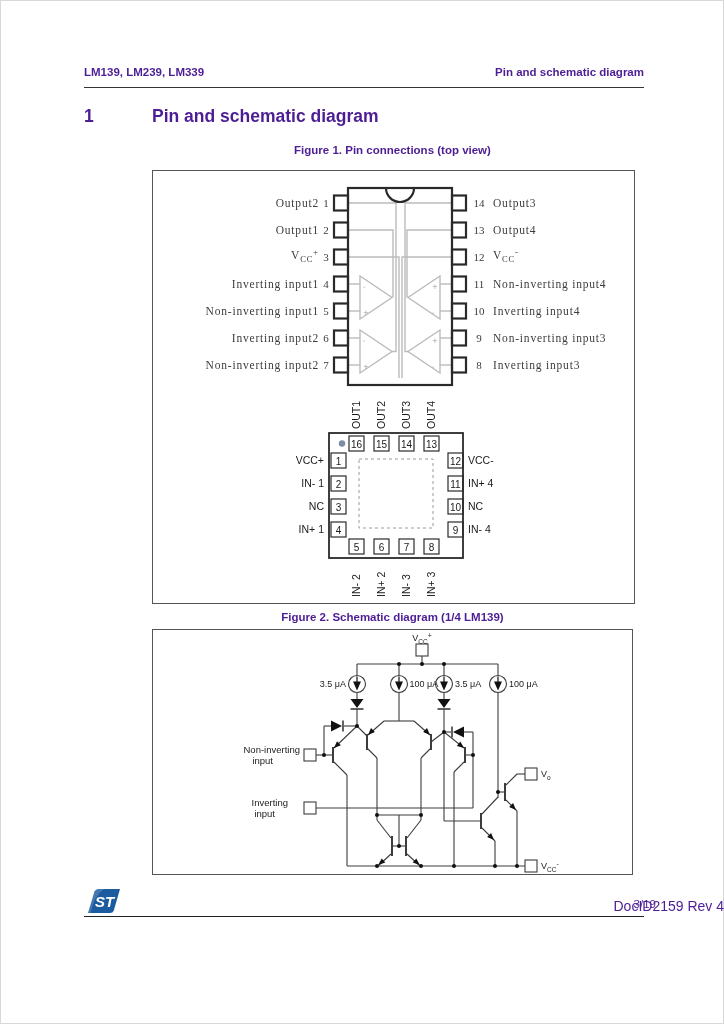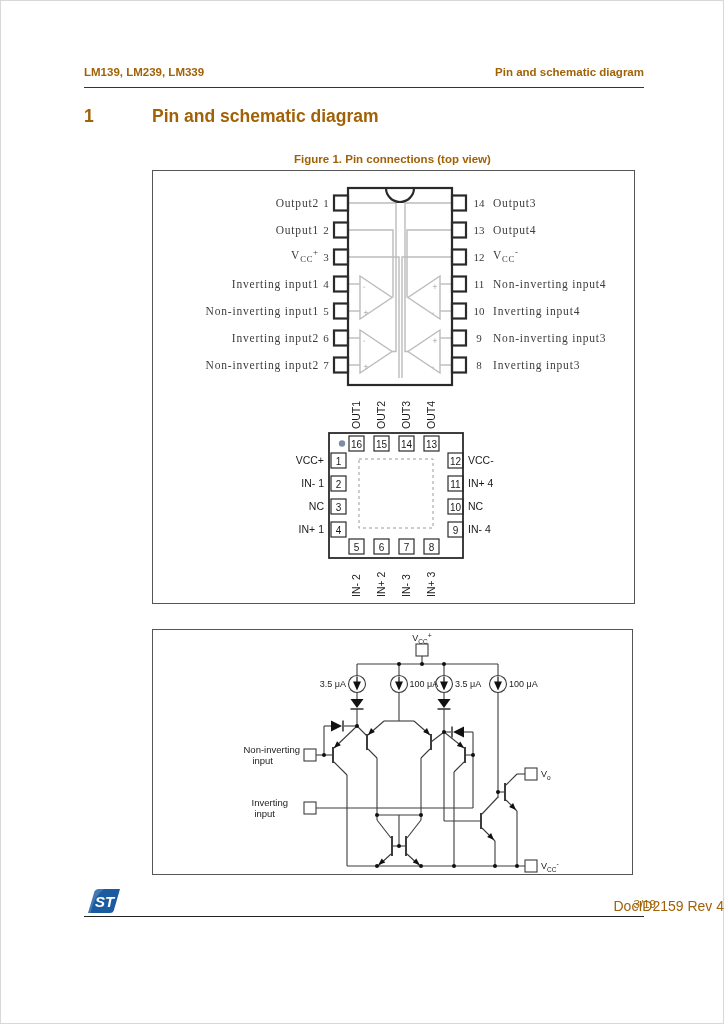--- a/index.html
+++ b/index.html
@@ -1,26 +1,26 @@
 <!DOCTYPE html>
 <html><head>
 <meta charset="utf-8">
 <style>
   html,body{margin:0;padding:0;background:#e9e9e9;}
   #page{position:relative;width:724px;height:1024px;background:#ffffff;margin:0 auto;
-        font-family:"Liberation Sans",sans-serif;color:#a16207;overflow:hidden;
+        font-family:"Liberation Sans",sans-serif;color:#4c1d95;overflow:hidden;
         box-shadow:0 0 0 1px #d8d8d8 inset;}
   .hdr-left{position:absolute;left:84px;top:66px;font-size:11.5px;font-weight:bold;}
   .hdr-right{position:absolute;right:80px;top:66px;font-size:11.5px;font-weight:bold;}
   .hdr-rule{position:absolute;left:84px;top:87px;width:560px;border-top:1.4px solid #333;}
   .sec-num{position:absolute;left:84px;top:106px;font-size:17.5px;font-weight:bold;}
   .sec-title{position:absolute;left:152px;top:106px;font-size:17.5px;font-weight:bold;}
   .fig-caption{position:absolute;left:152px;width:481px;text-align:center;
                font-size:11.5px;font-weight:bold;}
-  #fig1-caption{top:153px;}
+  #fig1-caption{top:144px;}
   #fig2-caption{top:611px;}
   .fig-box{position:absolute;left:152px;border:1px solid #555;background:#fff;}
   #fig1-box{top:170px;width:481px;height:432px;}
   #fig2-box{top:629px;width:479px;height:244px;}
   .ftr-doc{position:absolute;left:0;right:0;top:898px;text-align:right;font-size:14px;}
   .ftr-page{position:absolute;right:68px;top:898px;font-size:11.5px;}
   .ftr-rule{position:absolute;left:84px;top:916px;width:560px;border-top:1.6px solid #222;}
   #st-logo{position:absolute;left:84px;top:886px;}
   svg{display:block;}
   text{font-family:"Liberation Sans",sans-serif;}
@@ -192,20 +192,21 @@
         <text class="qfn-label" text-anchor="end" x="171" y="339">NC</text>
         <text class="qfn-label" text-anchor="end" x="171" y="362">IN+ 1</text>
         <text class="qfn-label" x="315" y="293">VCC-</text>
         <text class="qfn-label" x="315" y="316">IN+ 4</text>
         <text class="qfn-label" x="315" y="339">NC</text>
         <text class="qfn-label" x="315" y="362">IN- 4</text>
       </g>
     </svg>
   </div>
 
+  <div id="fig2-caption" class="fig-caption">Figure 2. Schematic diagram (1/4 LM139)</div>
 
   <div id="fig2-box" class="fig-box">
     <svg width="479" height="244" viewBox="0 0 479 244">
       <g stroke="#3c3c3c" stroke-width="1.1" fill="none">
 
         <rect x="263" y="14" width="12" height="12"></rect>
         <line x1="269" y1="26" x2="269" y2="34"></line>
         <line x1="204" y1="34" x2="345" y2="34"></line>
         <line x1="204" y1="34" x2="204" y2="45.5"></line>
           <line x1="246" y1="34" x2="246" y2="45.5"></line>

